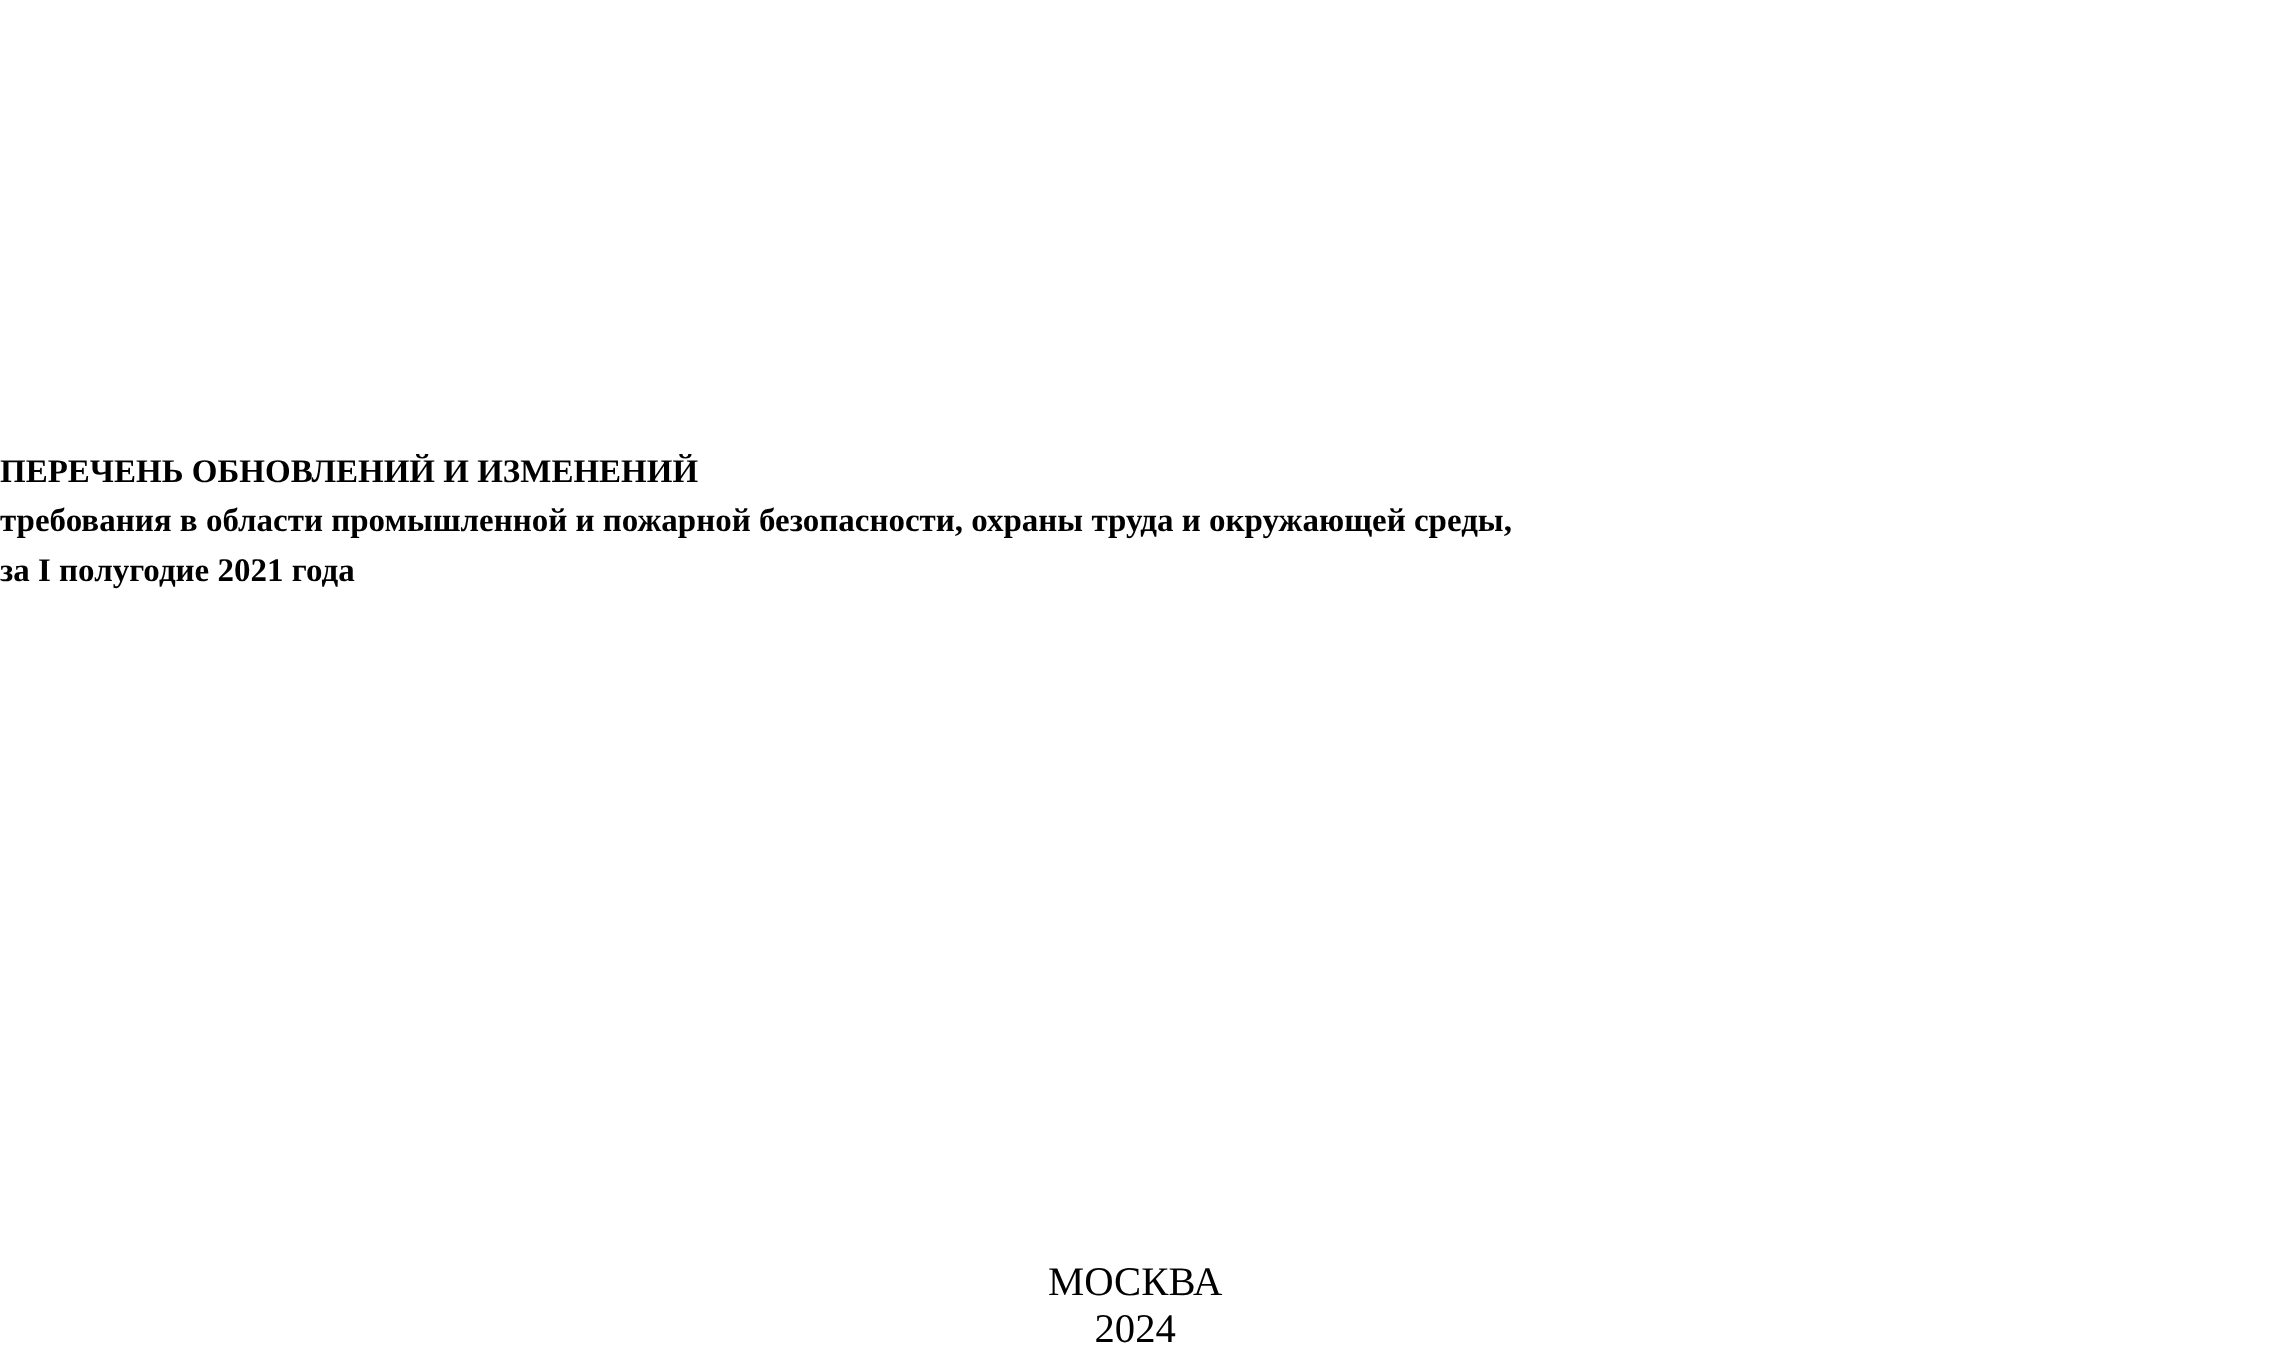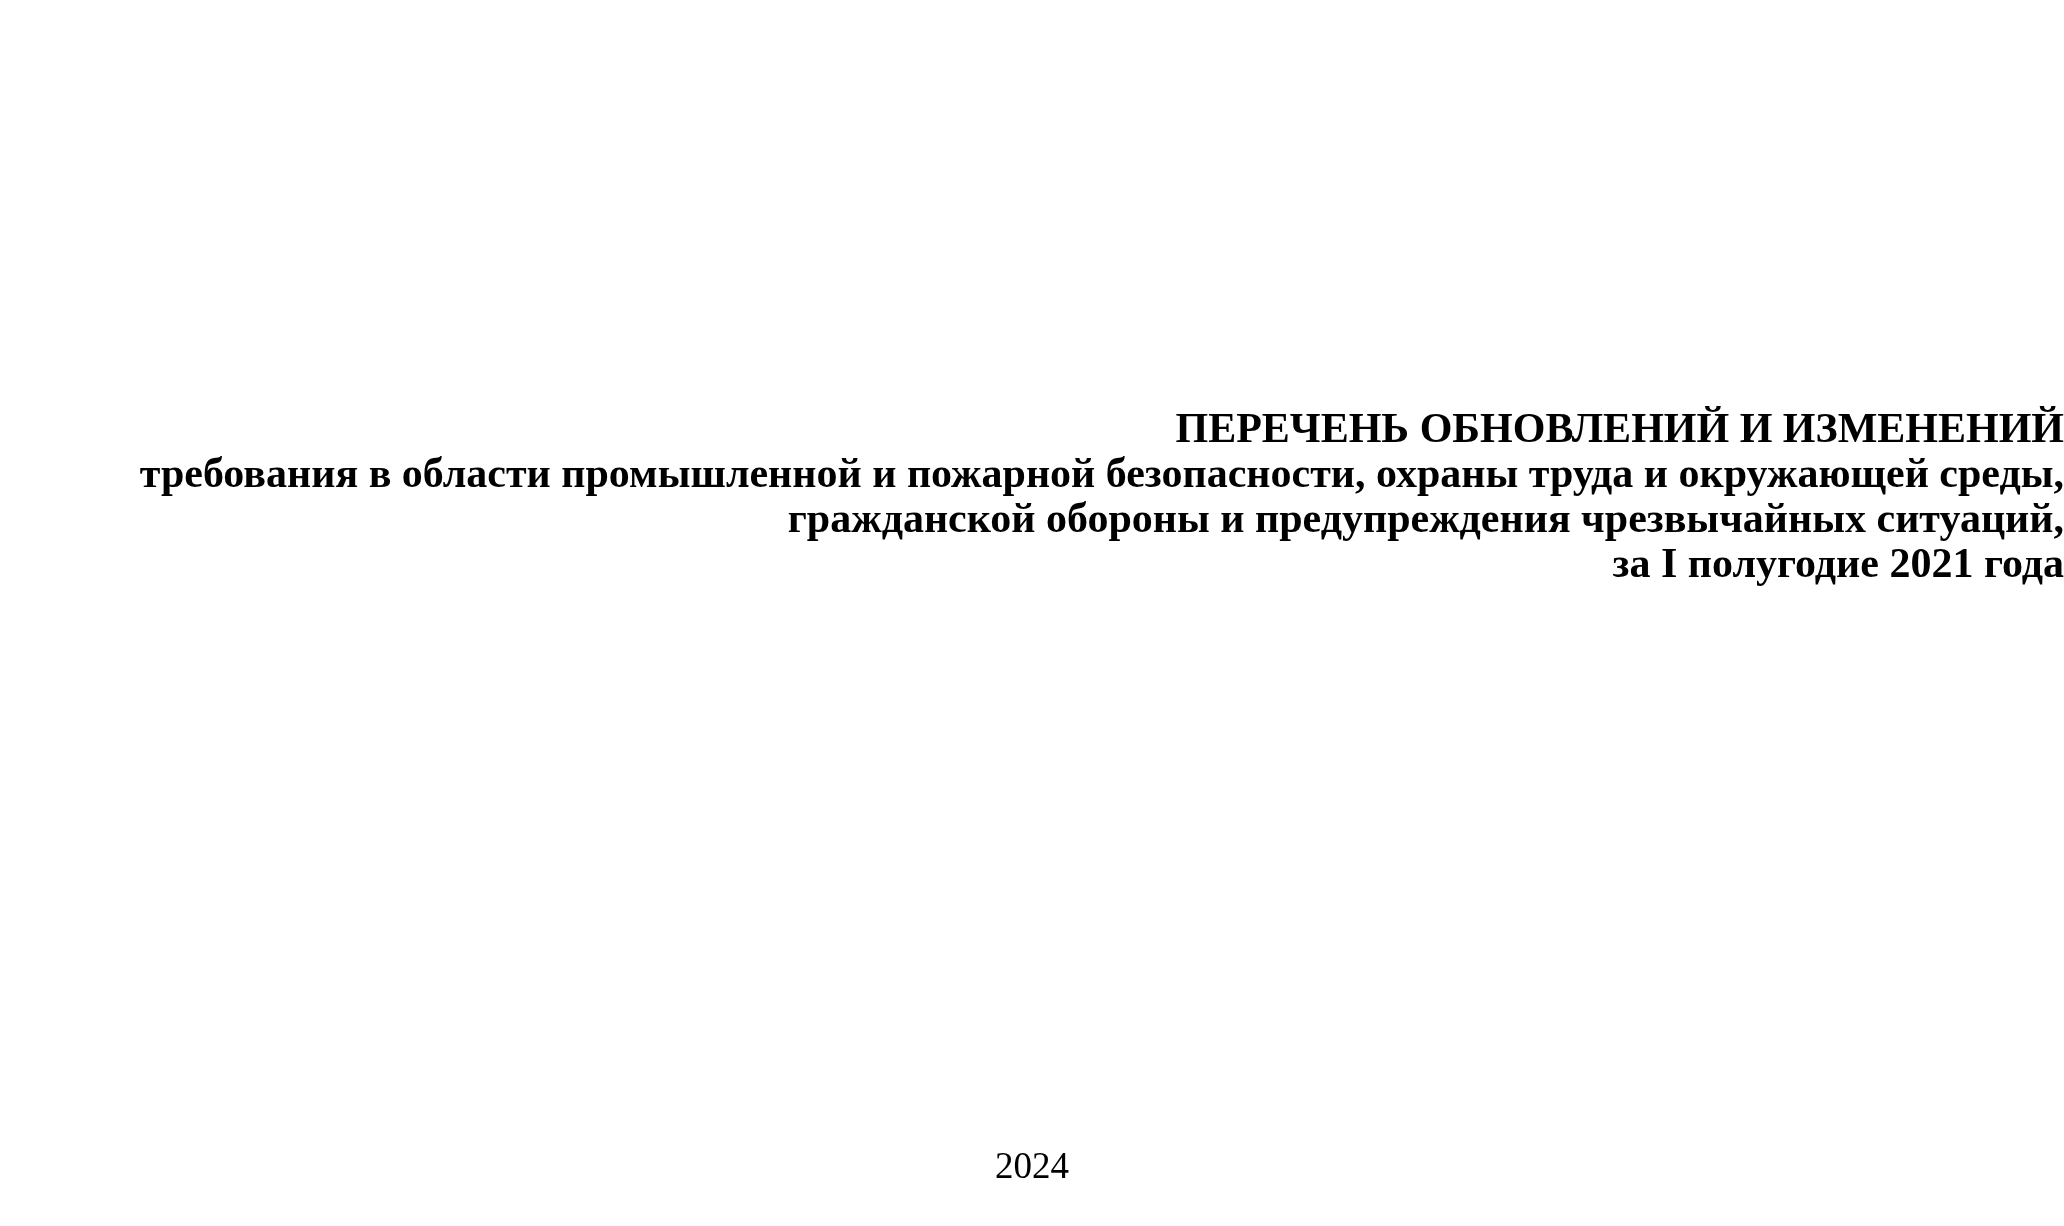--- a/index.html
+++ b/index.html
@@ -18,23 +18,23 @@
   .page {
     position: absolute;
     inset: 0;
     background: #ffffff;
   }
   .title-block {
     position: absolute;
     top: 406px;
     left: 0;
     width: 100%;
-    text-align: right;
+    text-align: left;
     font-weight: bold;
-    font-size: 42px;
+    font-size: 30px;
     line-height: 45px;
     white-space: nowrap;
   }
   .footer-block {
     position: absolute;
     top: 1144px;
     left: 0;
     width: 100%;
     text-align: center;
     font-weight: normal;
@@ -43,21 +43,21 @@
   }
 </style>
 </head>
 <body>
 
 <div class="page">
 
   <div class="title-block">
     <div>ПЕРЕЧЕНЬ ОБНОВЛЕНИЙ И ИЗМЕНЕНИЙ</div>
     <div>требования в области промышленной и пожарной безопасности, охраны труда и окружающей среды,</div>
-    <div>гражданской обороны и предупреждения чрезвычайных ситуаций,</div>
     <div>за I полугодие 2021 года</div>
   </div>
 
   <div class="footer-block">
+    <div>МОСКВА</div>
     <div>2024</div>
   </div>
 
 </div>
 
 </body></html>

